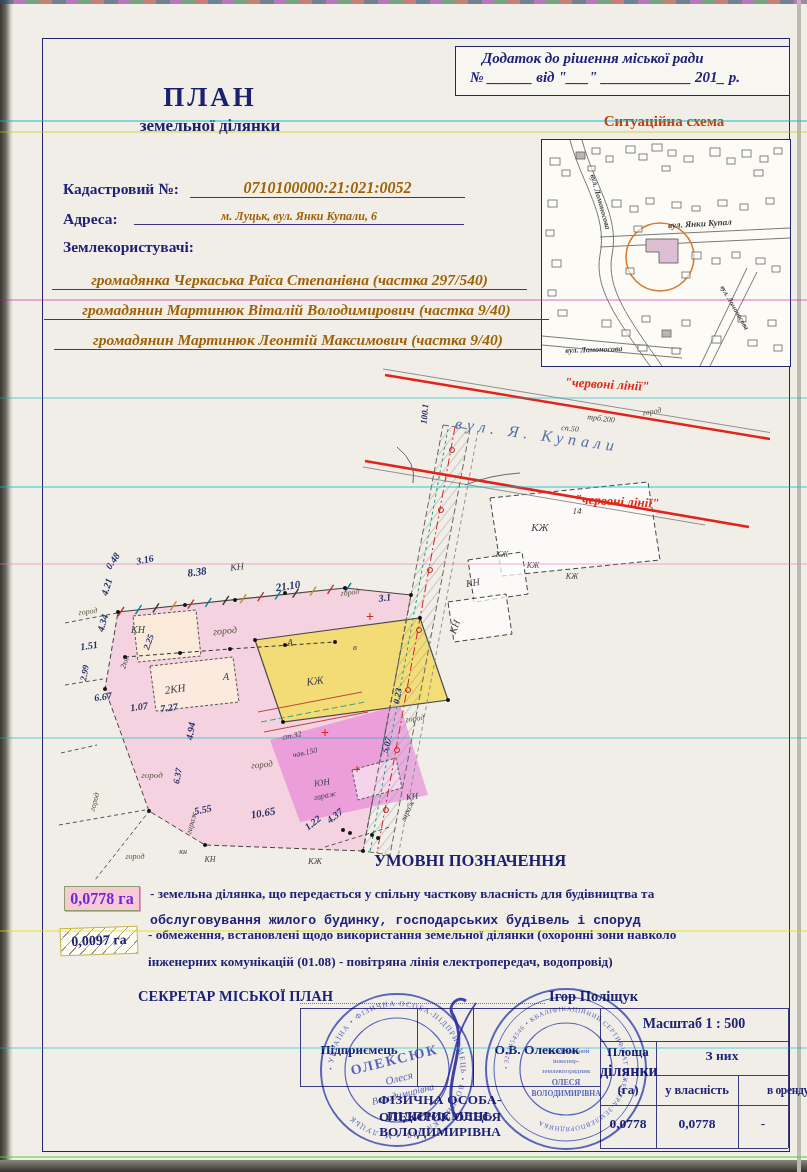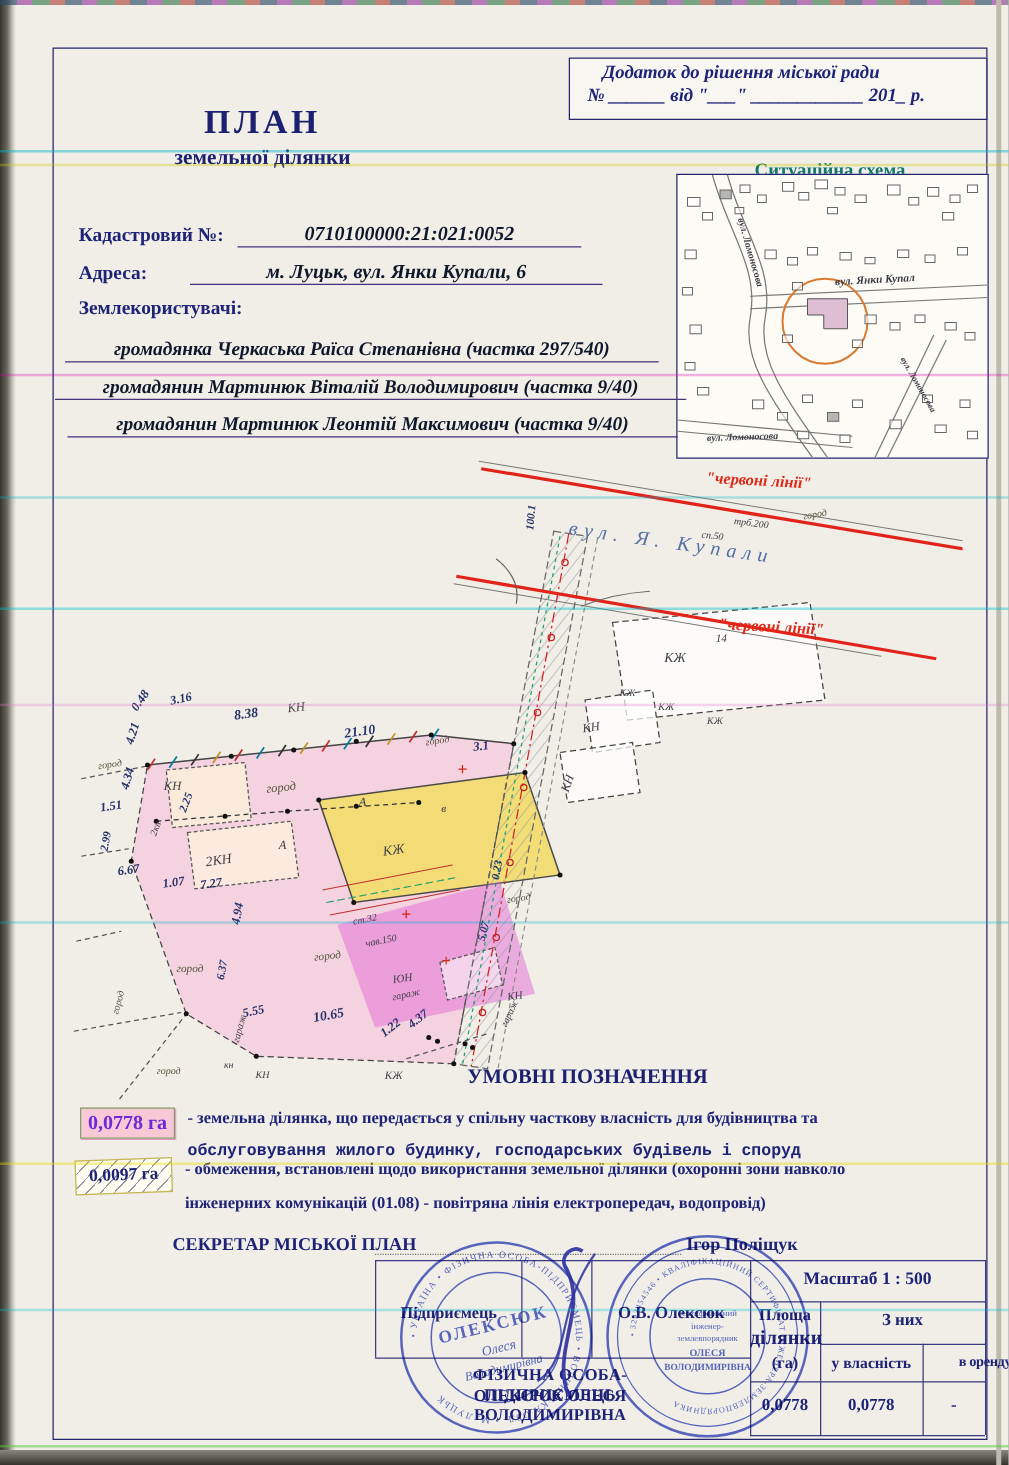--- a/index.html
+++ b/index.html
@@ -2,21 +2,21 @@
 <html><head>
 <meta charset="utf-8">
 <style>
   html,body{margin:0;padding:0;background:#888;}
   .page{position:relative;width:807px;height:1172px;background:#f0eee7;overflow:hidden;
         font-family:"Liberation Serif",serif;color:#1f2378;}
   .abs{position:absolute;}
   .b{font-weight:bold;}
   .ctr{text-align:center;}
   .ink{color:#1f2378;}
-  .val{font-style:italic;font-weight:bold;color:#0f172a;}
+  .val{font-style:italic;font-weight:bold;color:#a16207;}
   .uline{border-bottom:1.6px solid #46317e;}
   .frame{border:1.6px solid #23266e;}
   .boxline{border:1.4px solid #23266e;background:rgba(252,251,246,.6);font-style:italic;}
   .plbl{position:absolute;white-space:nowrap;font-family:"Liberation Serif",serif;line-height:1;}
   .plbl.dim{color:#253068;font-style:italic;font-weight:bold;}
   .plbl.lbl{color:#3f3f46;font-style:italic;}
   .plbl.grn{color:#56543e;font-style:italic;}
   .plbl.red{color:#e02818;font-weight:bold;font-style:italic;}
   .plbl.redx{color:#d42814;font-weight:bold;}
   .plbl.street{color:#5570a8;font-style:italic;}
@@ -43,21 +43,21 @@
 
   <div class="abs frame" style="left:42px;top:38px;width:746px;height:1112px;"></div>
 
   <div class="abs boxline" style="left:455px;top:46px;width:333px;height:48px;">
     <div class="b ink" style="font-size:15px;padding:3px 0 0 26px;white-space:nowrap;">Додаток до рішення міської ради</div>
     <div class="b ink" style="font-size:15px;padding:2px 0 0 14px;white-space:nowrap;">№ ______  від "___" ____________ 201_ р.</div>
   </div>
 
   <div class="abs b ctr" style="left:110px;top:82px;width:200px;font-size:27px;letter-spacing:3px;color:#1c2070;">ПЛАН</div>
   <div class="abs b ctr" style="left:110px;top:116px;width:200px;font-size:17px;color:#1c2070;">земельної ділянки</div>
-  <div class="abs b ctr" style="left:540px;top:113px;width:248px;font-size:15px;color:#0f766e;margin-top:16px;">Ситуаційна схема</div>
+  <div class="abs b ctr" style="left:540px;top:113px;width:248px;font-size:15px;color:#c2410c;">Ситуаційна схема</div>
 
   <div class="abs boxline" style="left:541px;top:139px;width:248px;height:226px;background:#fcfbf6;">
     <svg id="map-svg" width="248" height="226" viewBox="0 0 248 226" style="position:absolute;left:0;top:0;">
       <path d="M28,0 C40,45 66,75 58,115 C52,148 74,178 108,226" stroke="#787878" stroke-width="1" fill="none"></path>
       <path d="M40,0 C52,45 78,75 70,115 C64,148 86,178 120,226" stroke="#787878" stroke-width="1" fill="none"></path>
       <line x1="58" y1="97" x2="248" y2="88" stroke="#787878"></line>
       <line x1="58" y1="107" x2="248" y2="98" stroke="#787878"></line>
       <line x1="0" y1="196" x2="140" y2="209" stroke="#787878"></line>
       <line x1="0" y1="205" x2="140" y2="218" stroke="#787878"></line>
       <line x1="205" y1="128" x2="158" y2="226" stroke="#787878"></line>
@@ -123,21 +123,21 @@
         <span class="plbl maplbl" style="left: 158px; top: 84px; font-size: 9px; transform: translate(-50%, -50%) rotate(-3deg);">вул. Янки Купал</span>
         <span class="plbl maplbl" style="left: 52px; top: 210px; font-size: 8px; transform: translate(-50%, -50%) rotate(-2deg);">вул. Ломоносова</span>
         <span class="plbl maplbl" style="left: 192px; top: 168px; font-size: 7px; transform: translate(-50%, -50%) rotate(60deg);">вул. Ломоносова</span>
       </div>
   </div>
 
   <div class="abs b ink" style="left:63px;top:180px;font-size:15.5px;">Кадастровий №:</div>
   <div class="abs ctr val uline" style="left:190px;top:179px;width:275px;font-size:16px;">0710100000:21:021:0052</div>
 
   <div class="abs b ink" style="left:63px;top:210px;font-size:15.5px;">Адреса:</div>
-  <div class="abs ctr val uline" style="left:152px;top:209px;width:330px;font-size:16px;">м. Луцьк, вул. Янки Купали, 6</div>
+  <div class="abs ctr val uline" style="left:134px;top:209px;width:330px;font-size:12px;">м. Луцьк, вул. Янки Купали, 6</div>
 
   <div class="abs b ink" style="left:63px;top:238px;font-size:15.5px;">Землекористувачі:</div>
   <div class="abs ctr val uline" style="left:52px;top:271px;width:475px;font-size:15.5px;">громадянка Черкаська Раїса Степанівна (частка 297/540)</div>
   <div class="abs ctr val uline" style="left:44px;top:301px;width:505px;font-size:15.5px;">громадянин Мартинюк Віталій Володимирович (частка 9/40)</div>
   <div class="abs ctr val uline" style="left:54px;top:331px;width:488px;font-size:15.5px;">громадянин Мартинюк Леонтій Максимович (частка 9/40)</div>
 
   <svg class="abs" id="plan-svg" style="left:45px;top:355px;" width="725" height="525" viewBox="0 0 725 525">
     <defs>
       <pattern id="hb" width="7" height="7" patternUnits="userSpaceOnUse" patternTransform="rotate(38)">
         <line x1="0" y1="0" x2="0" y2="7" stroke="#8f8f9a" stroke-width="1"></line>

